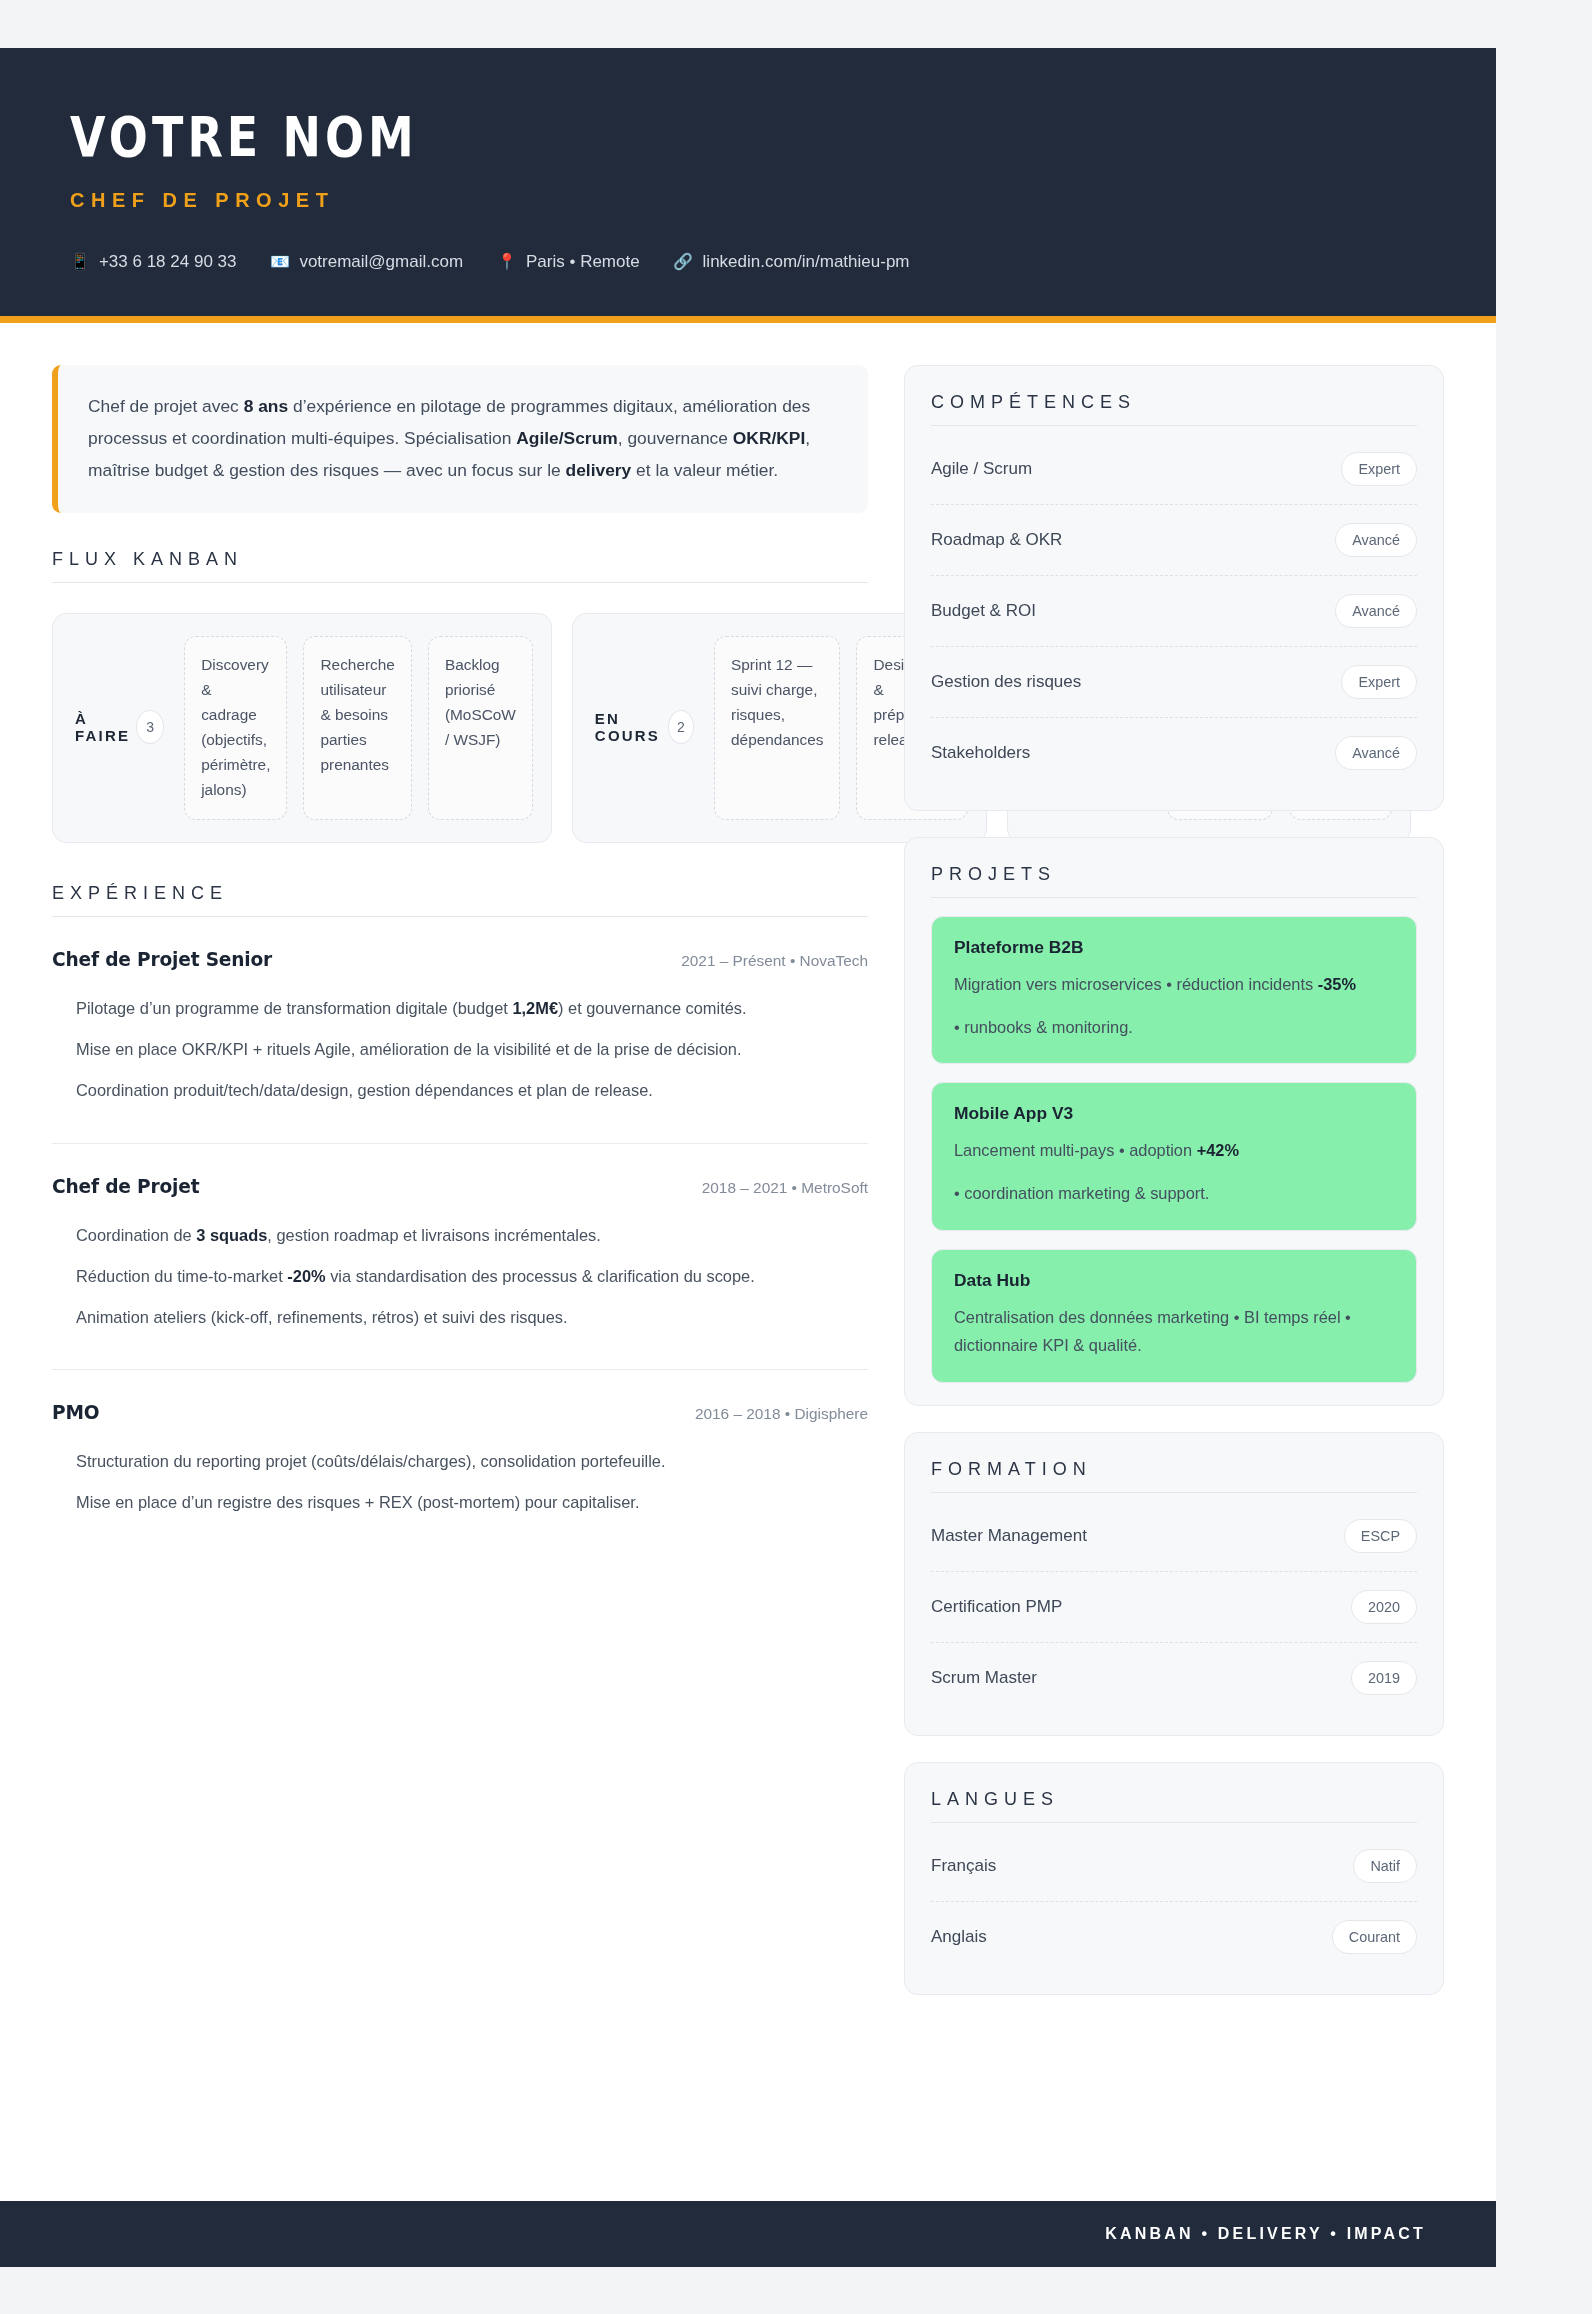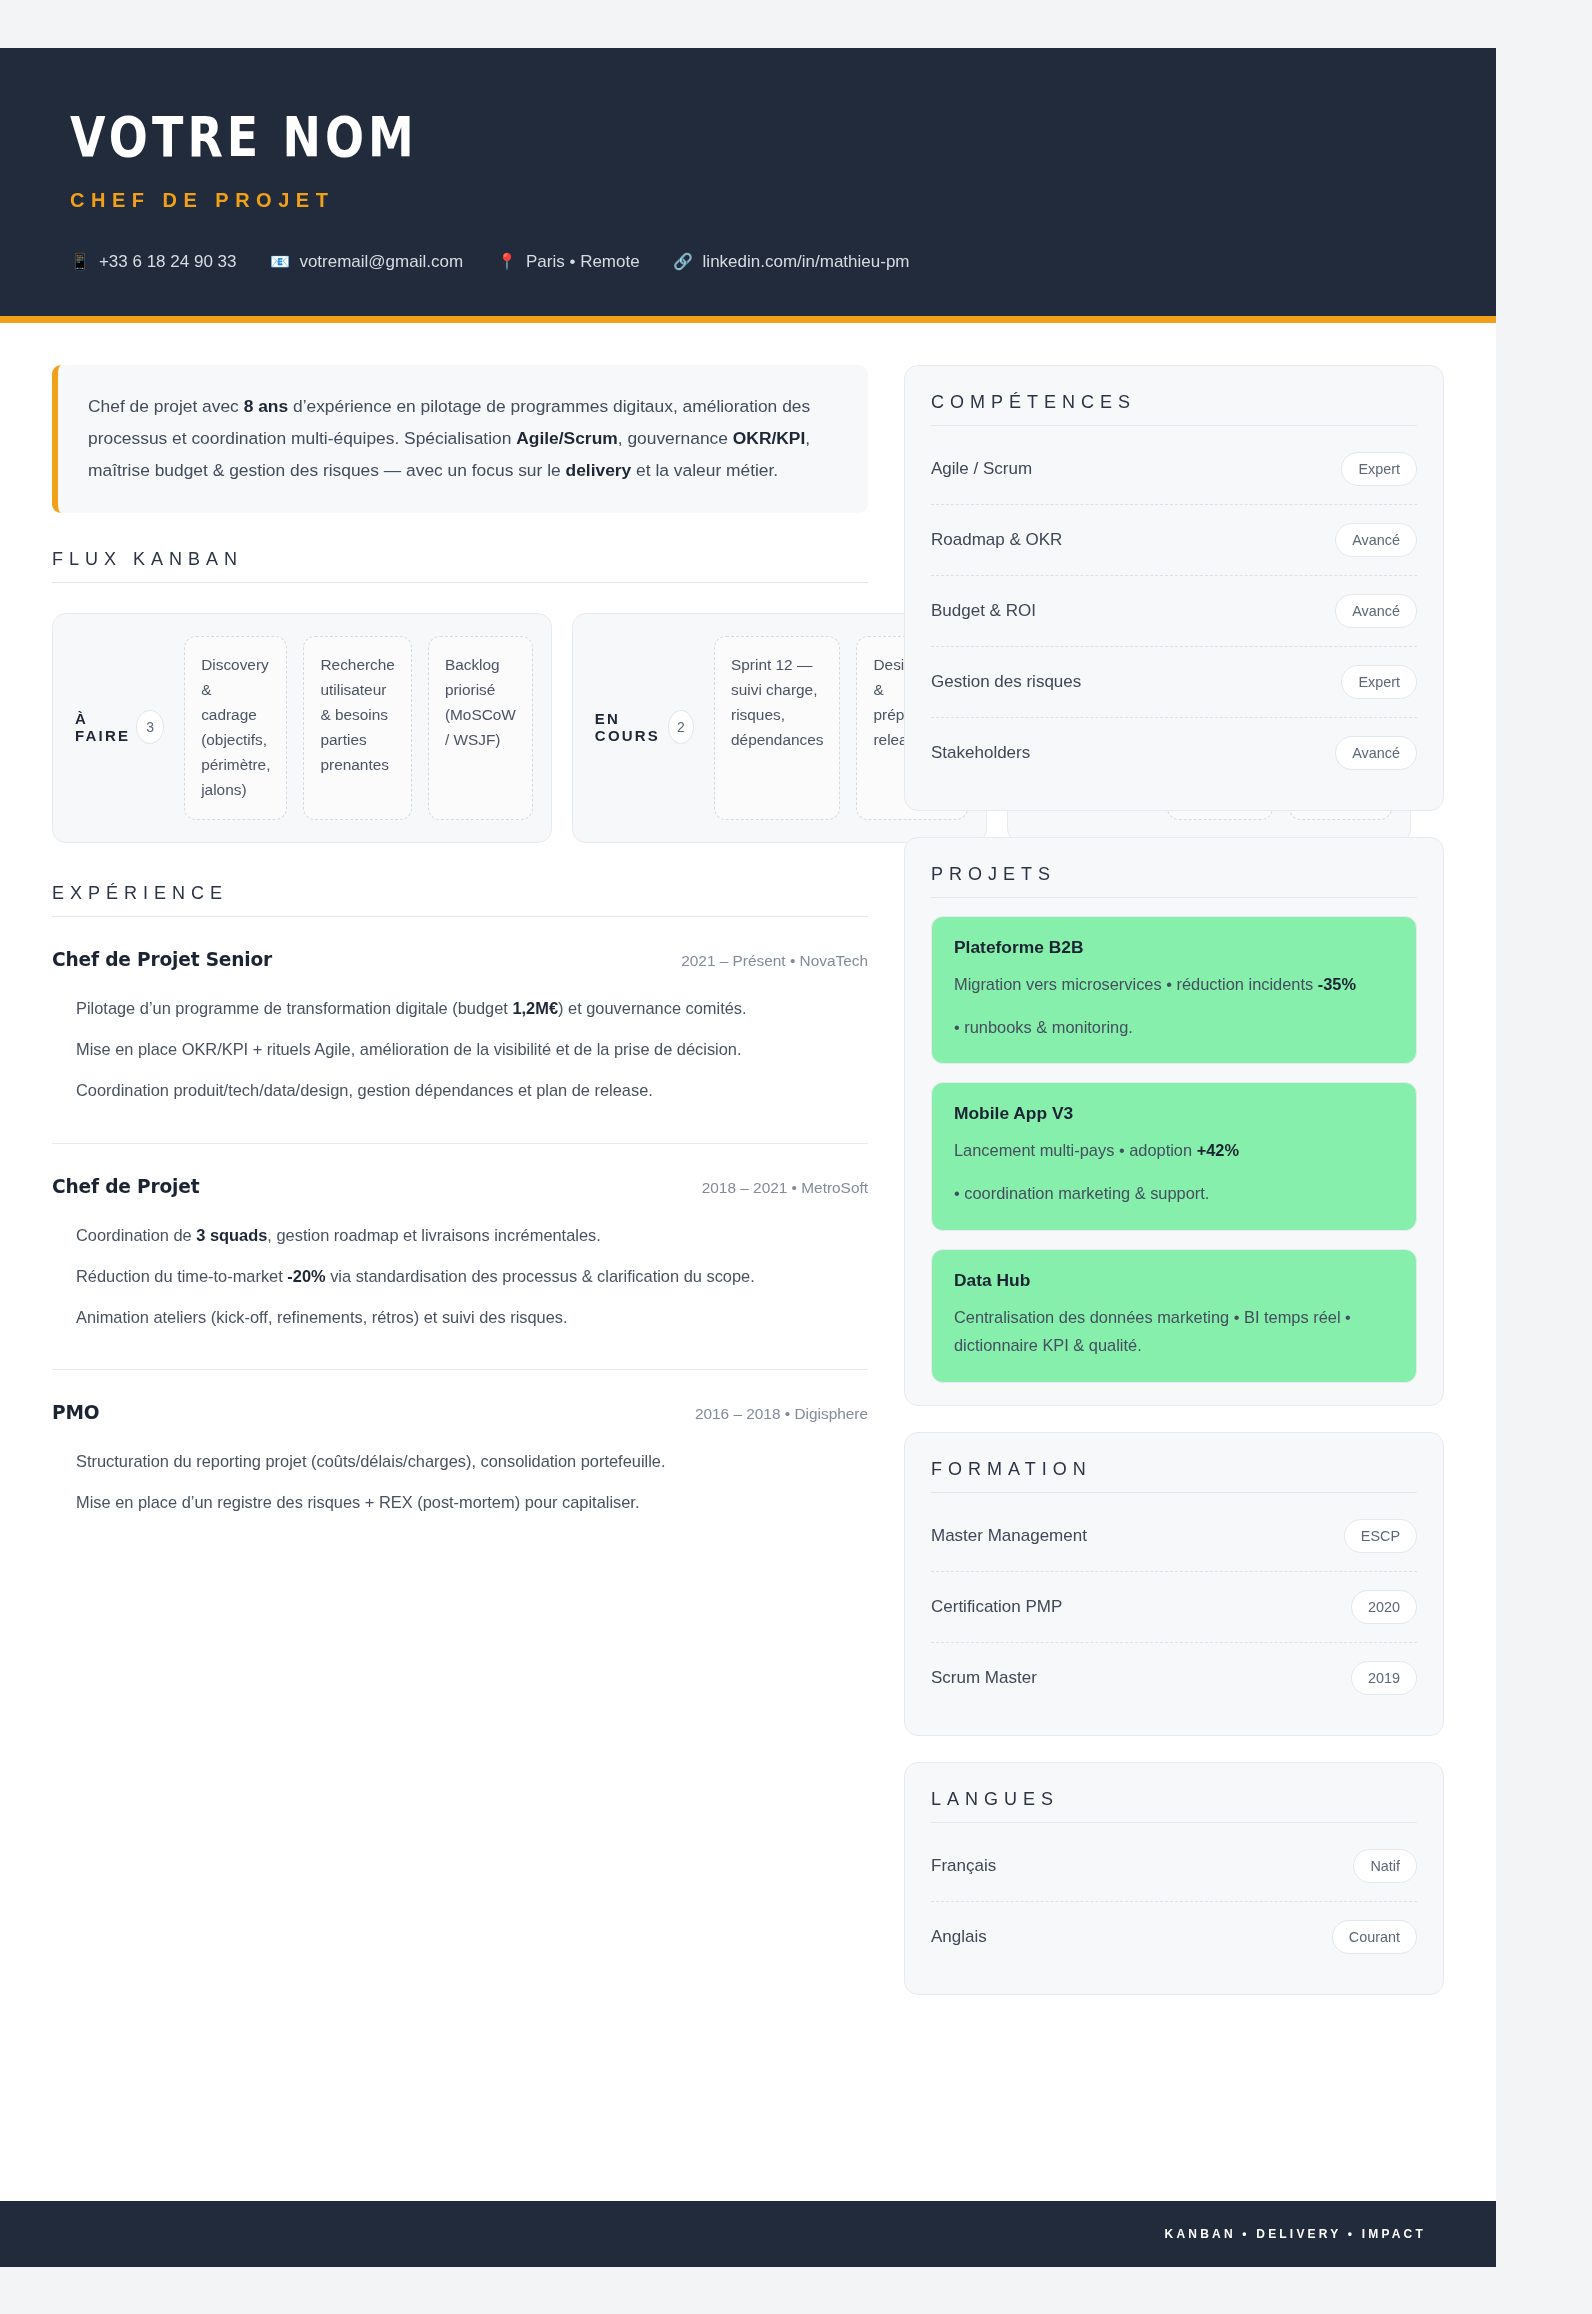--- a/index.html
+++ b/index.html
@@ -231,21 +231,21 @@
     left: 0; right: 0; bottom: 0;
     background: #212b3b;
     height: 66px;
     display: flex;
     align-items: center;
     justify-content: flex-end;
     padding-right: 70px;
   }
   .footer-text {
     color: #ffffff;
-    font-size: 12px;
+    font-size: 16px;
     font-weight: 700;
     letter-spacing: 3.2px;
   }
 </style>
 </head>
 <body>
 
 <div class="page">
   <div class="sheet">
 

